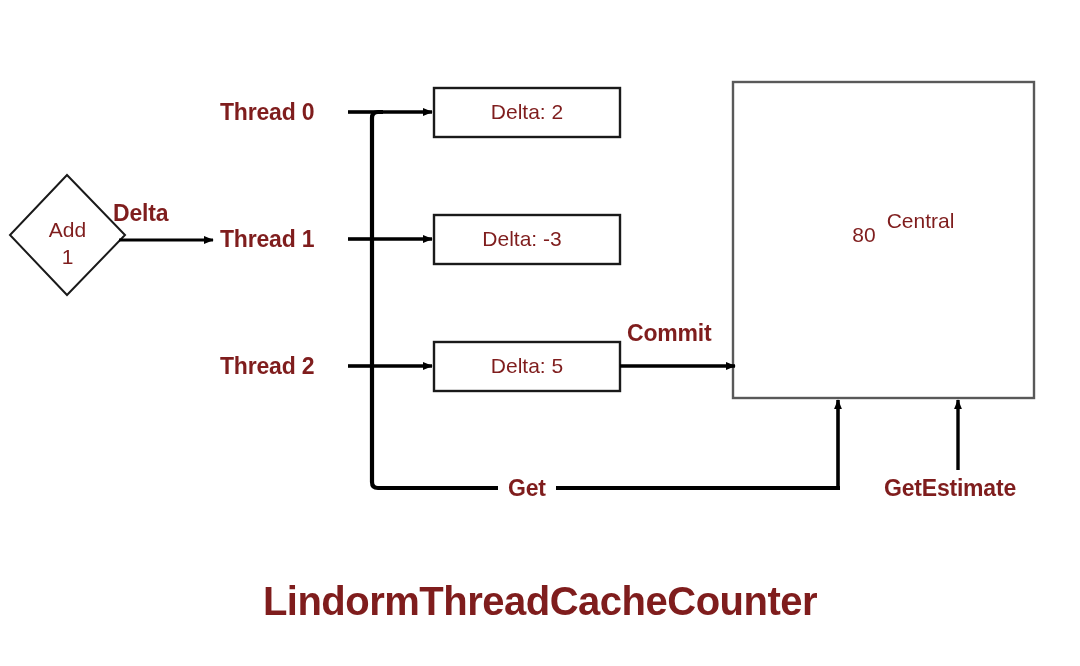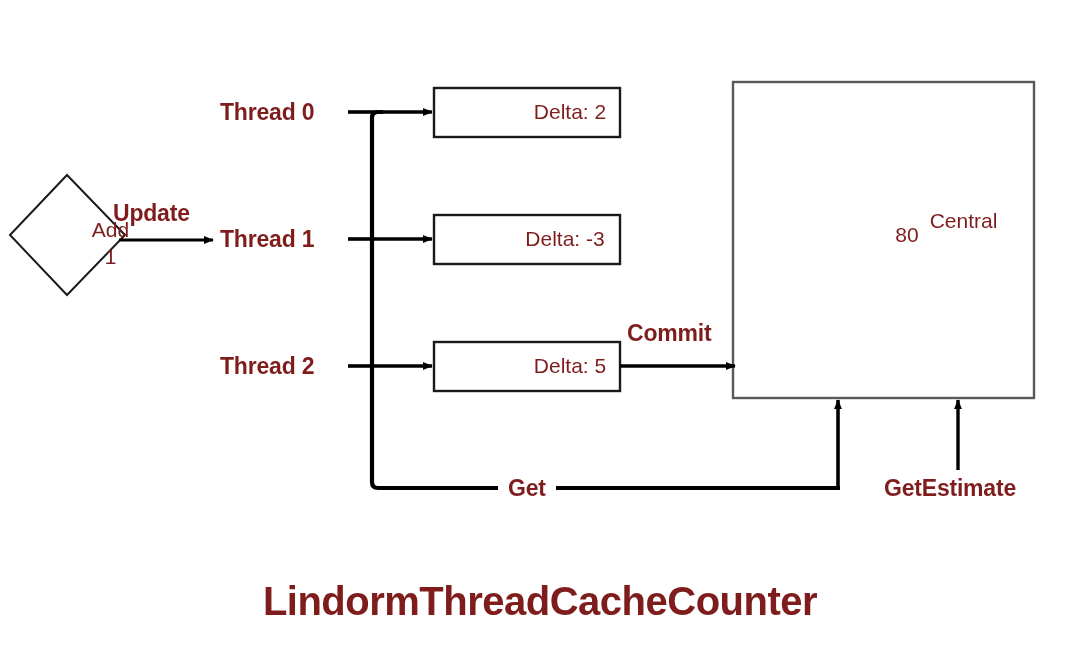--- a/index.html
+++ b/index.html
@@ -30,21 +30,20 @@
   }
   .bold-lbl {
     font-weight: bold;
     font-size: 23px;
     letter-spacing: -0.2px;
   }
   .node-lbl {
     font-weight: normal;
     font-size: 21px;
     text-align: center;
-    margin-left: 43px;
   }
   .title-lbl {
     font-weight: bold;
     font-size: 40px;
     letter-spacing: -0.5px;
     text-align: center;
     width: 1080px;
     left: 0;
   }
 </style>
@@ -89,21 +88,21 @@
     <line x1="620" y1="366" x2="735" y2="366" stroke="#000000" stroke-width="3.4" marker-end="url(#arrow-black)"></line>
 
     <line x1="838" y1="488" x2="838" y2="400" stroke="#000000" stroke-width="3.6" marker-end="url(#arrow-black)"></line>
 
     <line x1="958" y1="470" x2="958" y2="400" stroke="#000000" stroke-width="3.4" marker-end="url(#arrow-black)"></line>
   </svg>
 
   <div class="lbl node-lbl" style="left:10px; top:218px; width:115px;">Add</div>
   <div class="lbl node-lbl" style="left:10px; top:245px; width:115px;">1</div>
 
-  <div class="lbl bold-lbl" style="left:113px; top:200px;">Update</div>
+  <div class="lbl bold-lbl" style="left:113px; top:200px;">Delta</div>
 
   <div class="lbl bold-lbl" style="left:220px; top:99px;">Thread 0</div>
   <div class="lbl bold-lbl" style="left:220px; top:226px;">Thread 1</div>
   <div class="lbl bold-lbl" style="left:220px; top:353px;">Thread 2</div>
 
   <div class="lbl node-lbl" style="left:434px; top:100px; width:186px;">Delta: 2</div>
   <div class="lbl node-lbl" style="left:434px; top:227px; width:176px;">Delta: -3</div>
   <div class="lbl node-lbl" style="left:434px; top:354px; width:186px;">Delta: 5</div>
 
   <div class="lbl bold-lbl" style="left:627px; top:320px;">Commit</div>

